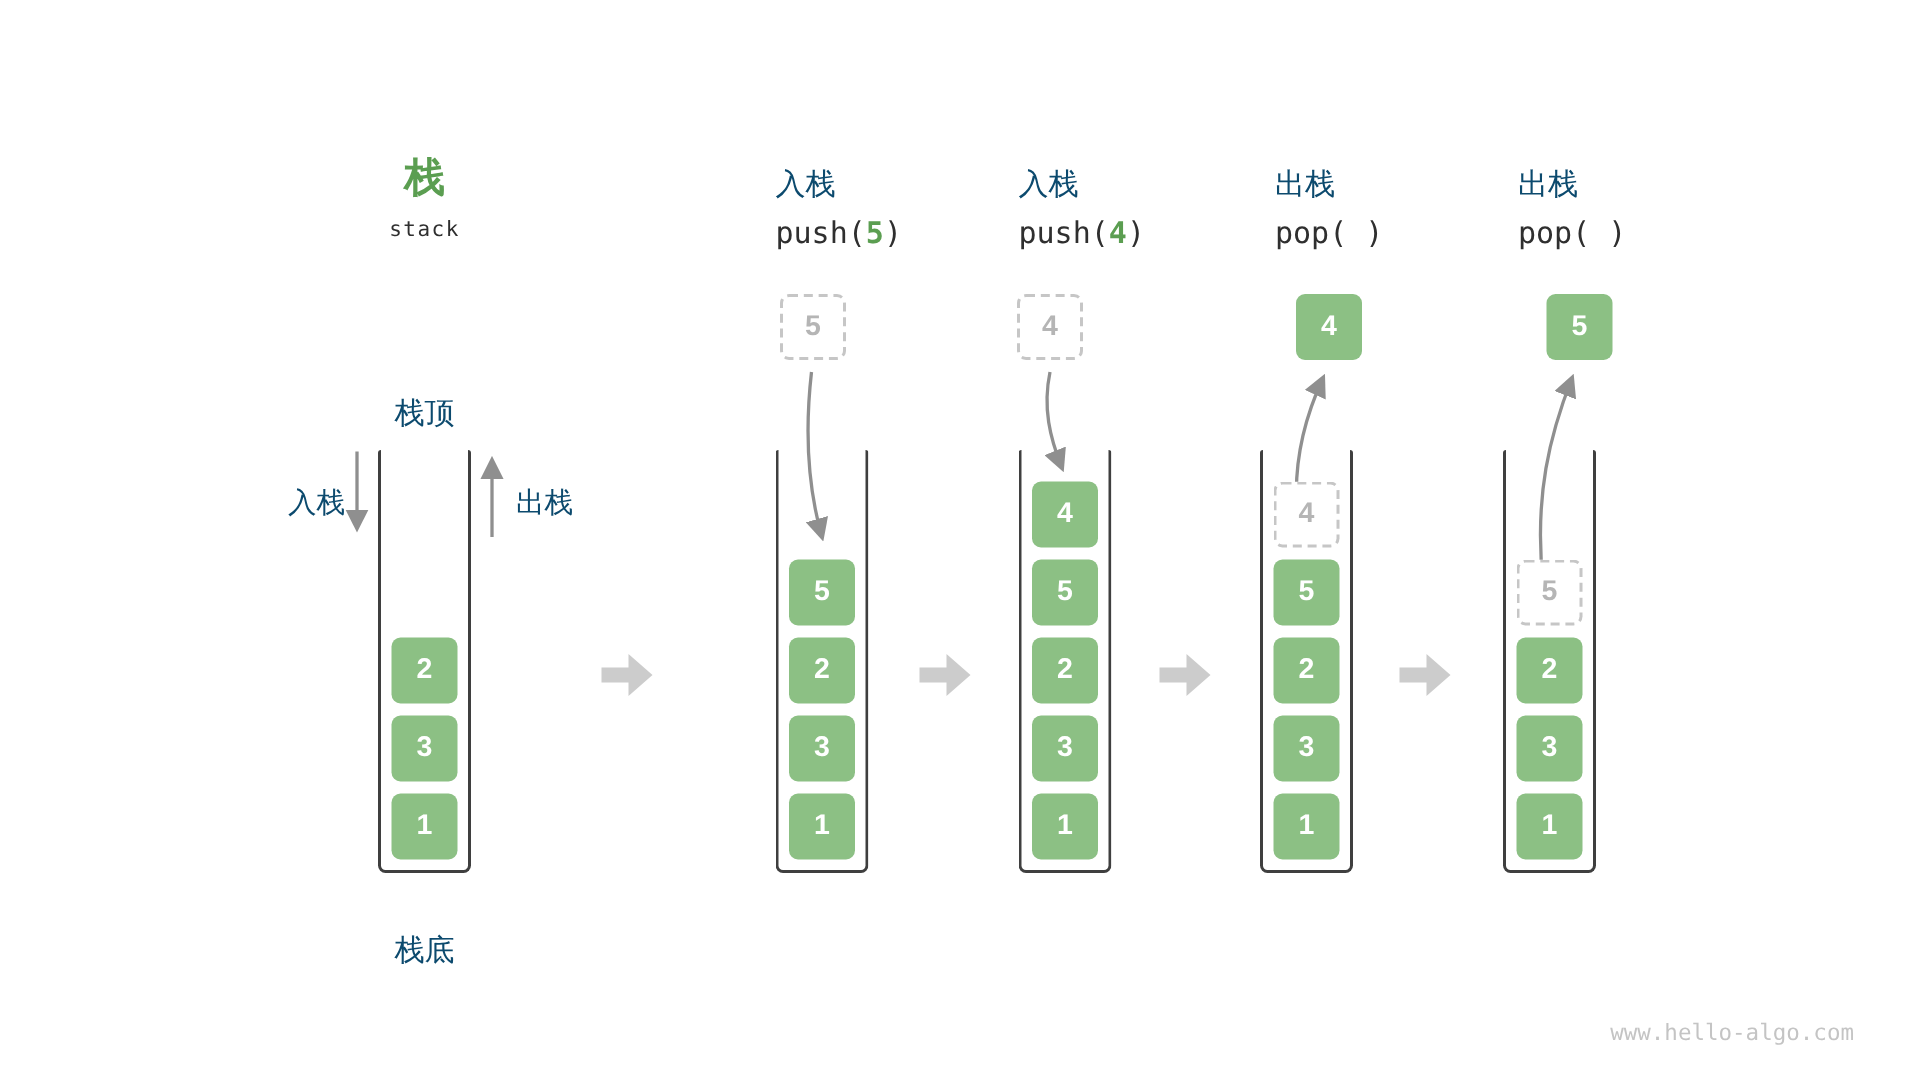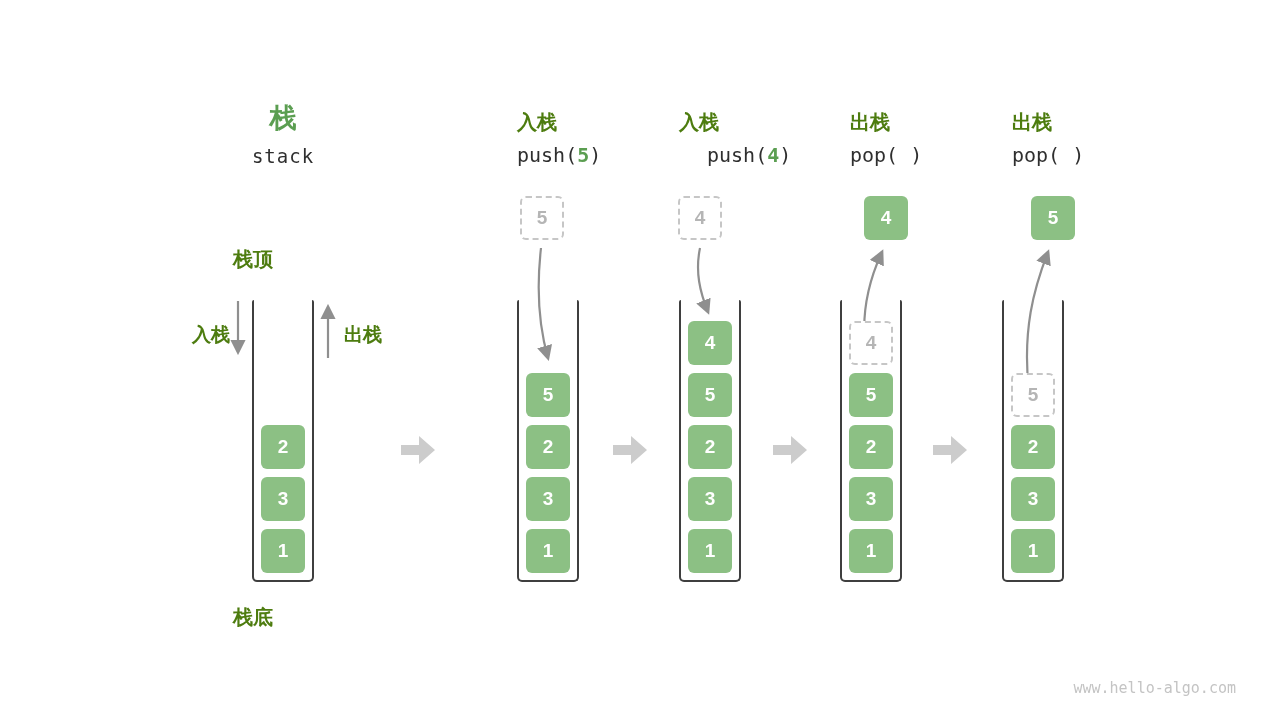--- a/index.html
+++ b/index.html
@@ -48,37 +48,37 @@
     align-items: center;
     justify-content: center;
   }
   .box.ghost {
     background: #ffffff;
     border: 2px dashed #c6c6c6;
     color: #b5b5b5;
   }
 
   .zh-label {
-    font-weight: bold;
+    font-weight: normal;
     font-size: 20px;
-    color: #4d7c0f;
+    color: #0c4a6e;
     white-space: nowrap;
   }
-  .centered { width: 100px; }
+  .centered { text-align: center; width: 100px; margin-top: 16px; }
 
   .title-zh {
     font-size: 27px;
     font-weight: bold;
     color: #5b9e51;
     text-align: center;
     width: 100px;
   }
   .title-en {
     font-family: "DejaVu Sans Mono", monospace;
-    font-size: 19px;
+    font-size: 14px;
     color: #2f2f2f;
     text-align: center;
     width: 100px;
     letter-spacing: 1px;
   }
 
   .call {
     font-family: "DejaVu Sans Mono", monospace;
     font-size: 20px;
     color: #2f2f2f;
@@ -140,21 +140,21 @@
 
   <div class="box ghost" style="left:520px; top:196px;">5</div>
 
   <div class="container" style="left:517px;"></div>
   <div class="box" style="left:526px; top:373px;">5</div>
   <div class="box" style="left:526px; top:425px;">2</div>
   <div class="box" style="left:526px; top:477px;">3</div>
   <div class="box" style="left:526px; top:529px;">1</div>
 
   <div class="abs zh-label" style="left:679px; top:109px;">入栈</div>
-  <div class="abs call" style="left:679px; top:143px;margin-left:28px;"><span>push(</span><span class="arg">4</span><span>)</span></div>
+  <div class="abs call" style="left:679px; top:143px;"><span>push(</span><span class="arg">4</span><span>)</span></div>
 
   <div class="box ghost" style="left:678px; top:196px;">4</div>
 
   <div class="container" style="left:679px;"></div>
   <div class="box" style="left:688px; top:321px;">4</div>
   <div class="box" style="left:688px; top:373px;">5</div>
   <div class="box" style="left:688px; top:425px;">2</div>
   <div class="box" style="left:688px; top:477px;">3</div>
   <div class="box" style="left:688px; top:529px;">1</div>
 

